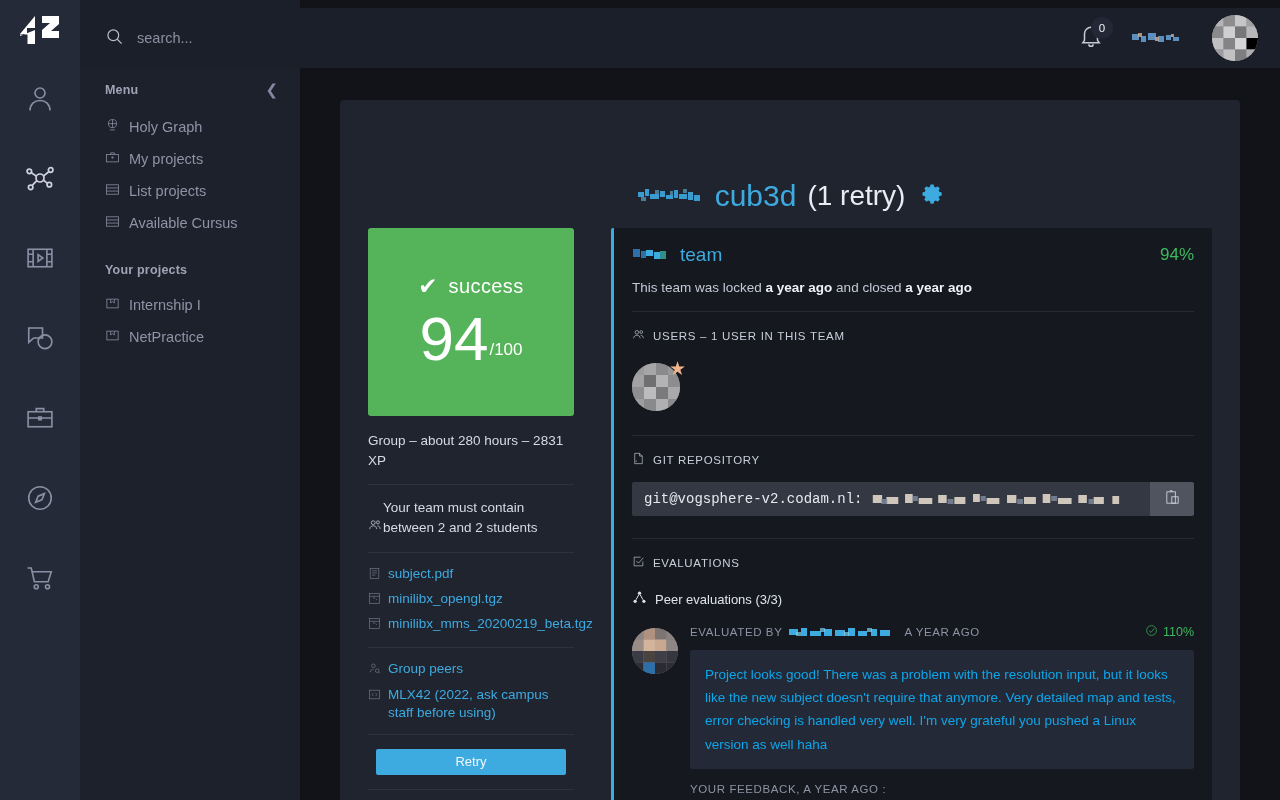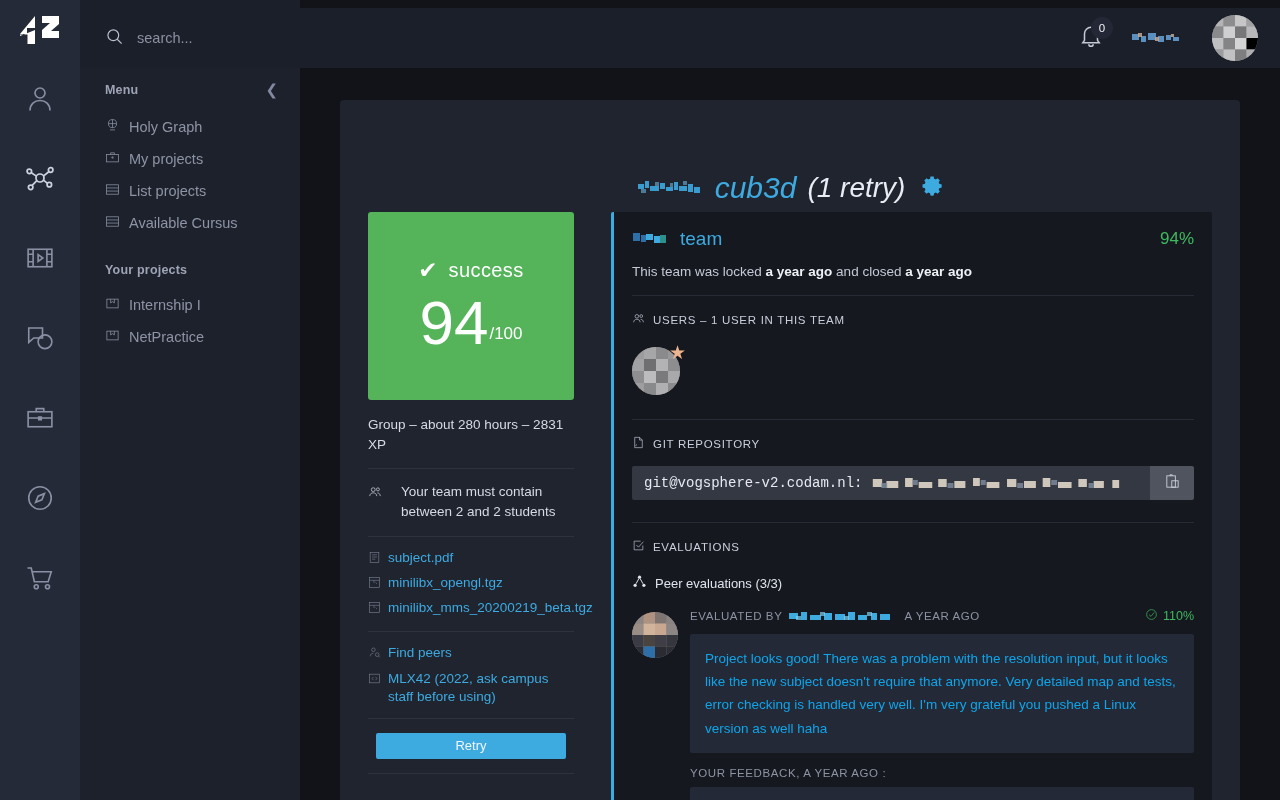--- a/index.html
+++ b/index.html
@@ -98,21 +98,21 @@
     overflow: hidden;
   }
   .panel {
     position: absolute; left: 40px; top: 100px; right: 40px; bottom: -40px;
     background: #20242f;
     border-radius: 4px;
     padding: 0 28px;
   }
   .proj-title {
     display: flex; align-items: center; justify-content: center; gap: 11px;
-    padding-top: 63px; height: 112px; font-style: italic;
+    padding-top: 63px; height: 128px;
   }
   .proj-blur { width: 68px; height: 22px; }
   .proj-name { color: #3daae0; font-size: 30px; }
   .proj-retry { color: #e9ecf3; font-size: 28px; }
   .gear { cursor: pointer; margin-left: 6px; }
   .gear svg { fill: #3daae0; }
 
   .cols { display: flex; gap: 37px; }
 
   
@@ -129,21 +129,21 @@
   .score-row { display: flex; align-items: flex-end; margin-top: 12px; }
   .score-num { font-size: 62px; line-height: .95; font-weight: 400; }
   .score-den { font-size: 17px; margin-bottom: 9px; margin-left: 1px; }
 
   .info-line {
     color: #d6dae4; font-size: 13.5px; padding: 15px 0 14px;
     line-height: 1.45;
   }
   .hr { border-top: 1px solid #2d323f; }
   .info-block { padding: 13px 0 13px; color: #d6dae4; font-size: 13.5px; line-height: 1.5; }
-  .ib-row { display: flex; gap: 19px; align-items: flex-start; }
+  .ib-row { display: flex; gap: 1px; align-items: flex-end; }
   .ib-row svg { stroke: #d6dae4; fill: none; stroke-width: 1.2; margin-top: 3px; flex: 0 0 auto; }
   .lnk-list { padding: 12px 0 12px; display: flex; flex-direction: column; gap: 5px; }
   .lnk {
     display: flex; align-items: flex-start; gap: 7px;
     color: #3daae0; font-size: 13.5px; cursor: pointer; line-height: 1.35;
   }
   .lnk svg { stroke: #7d8496; fill: none; stroke-width: 1.1; margin-top: 2px; flex: 0 0 auto; }
   .retry-wrap { padding: 14px 8px 14px; }
   .retry-btn {
     display: block; width: 100%; height: 26px;
@@ -448,21 +448,21 @@
           <div class="hr"></div>
 
           <div class="lnk-list">
             <div class="lnk">
               <span><svg width="13" height="13" viewBox="0 0 24 24">
                     <circle cx="10" cy="7" r="3.3"></circle>
                     <path d="M4 19c0-3.4 2.7-5.6 6-5.6"></path>
                     <circle cx="17" cy="16" r="3.4"></circle>
                     <path d="M19.6 18.6 22 21"></path>
                   </svg></span>
-              <span>Find peers</span>
+              <span>Group peers</span>
             </div>
             <div class="lnk">
               <span><svg width="13" height="13" viewBox="0 0 24 24">
                     <rect x="3" y="4" width="18" height="16"></rect>
                     <path d="M10 9 7.5 12 10 15M14 9l2.5 3-2.5 3"></path>
                   </svg></span>
               <span>MLX42 (2022, ask campus staff before using)</span>
             </div>
           </div>
           <div class="hr"></div>

